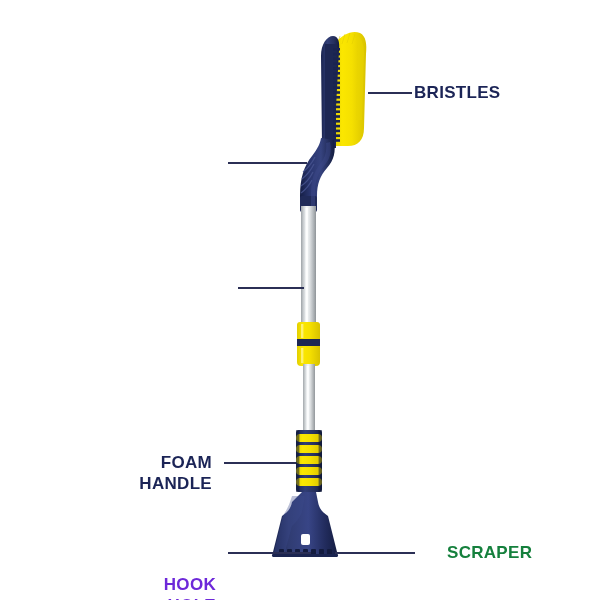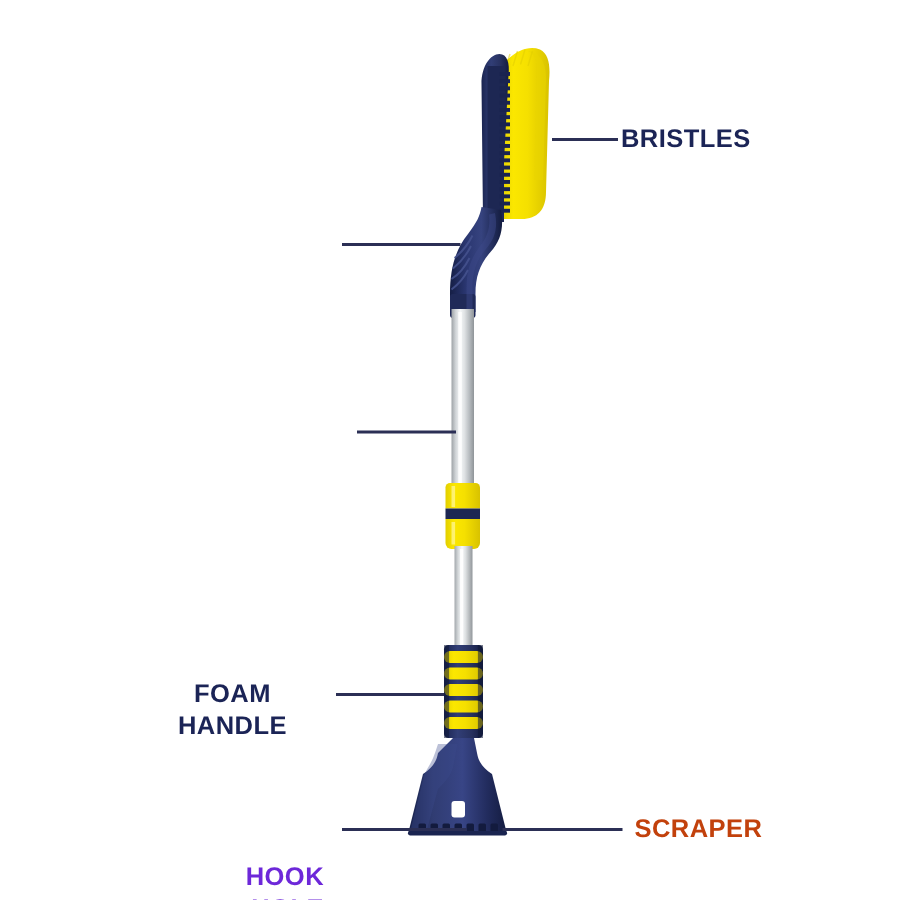--- a/index.html
+++ b/index.html
@@ -207,19 +207,19 @@
   <div class="leader" style="left: 228px; top: 162px; width: 79px; background: rgb(43, 47, 85);"></div>
   <div class="leader" style="left: 238px; top: 287px; width: 66px; background: rgb(43, 47, 85);"></div>
   <div class="leader" style="left: 224px; top: 462px; width: 72px; background: rgb(43, 47, 85);"></div>
   <div class="leader" style="left: 228px; top: 552px; width: 83px; background: rgb(43, 47, 85);"></div>
   <div class="leader" style="left: 335px; top: 552px; width: 80px; background: rgb(43, 47, 85);"></div>
 
   <div class="label right" style="left: 414px; top: 82px; color: rgb(27, 36, 86);">BRISTLES</div>
 
 
 
-  <div class="label left" style="left: 98px; top: 452px; width: 114px; color: rgb(27, 36, 86); text-align: center;">FOAM HANDLE</div>
+  <div class="label left" style="left: 98px; top: 452px; width: 114px; color: rgb(27, 36, 86);">FOAM HANDLE</div>
 
   <div class="label left" style="left: 122px; top: 574px; width: 94px; color: #6d28d9;">HOOK HOLE</div>
 
-  <div class="label right" style="left: 423px; top: 542px; color: #c2410c;">SCRAPER</div>
+  <div class="label right" style="left: 447px; top: 542px; color: #15803d;">SCRAPER</div>
 
 </div>
 
 </body></html>

